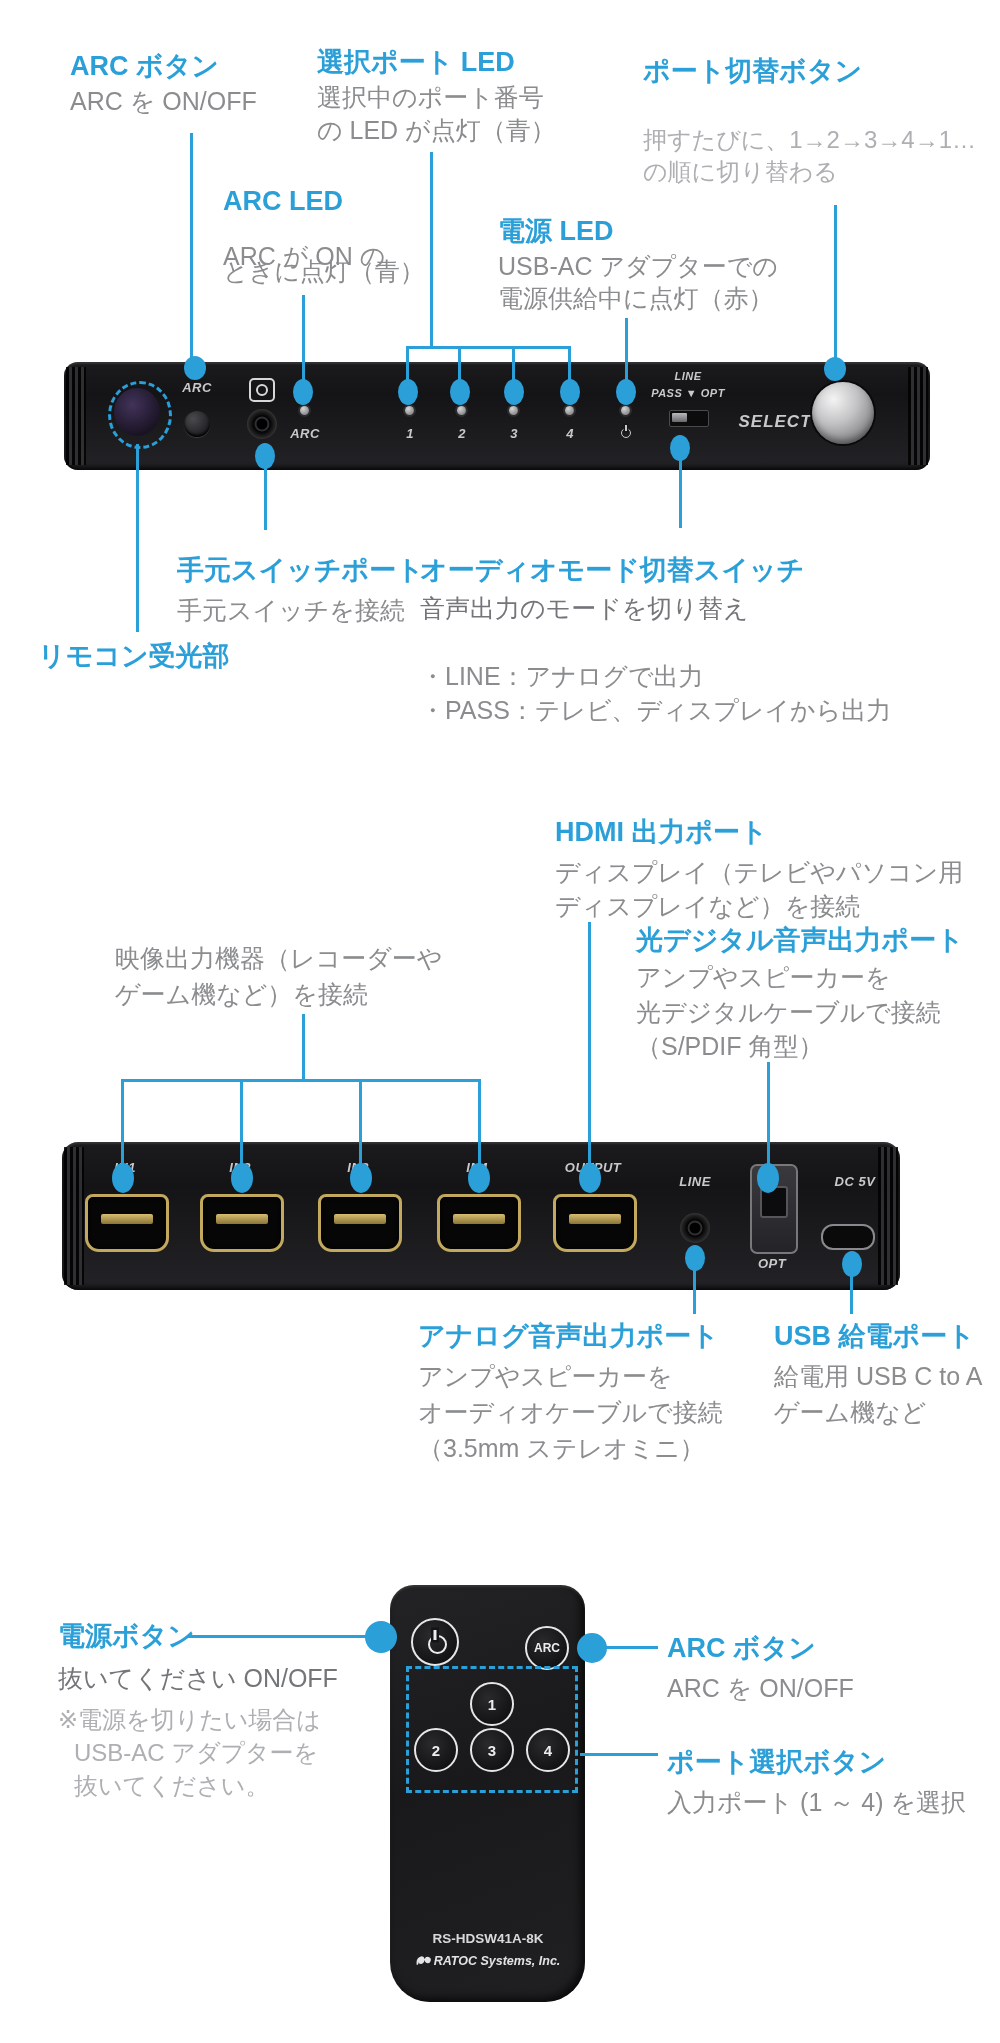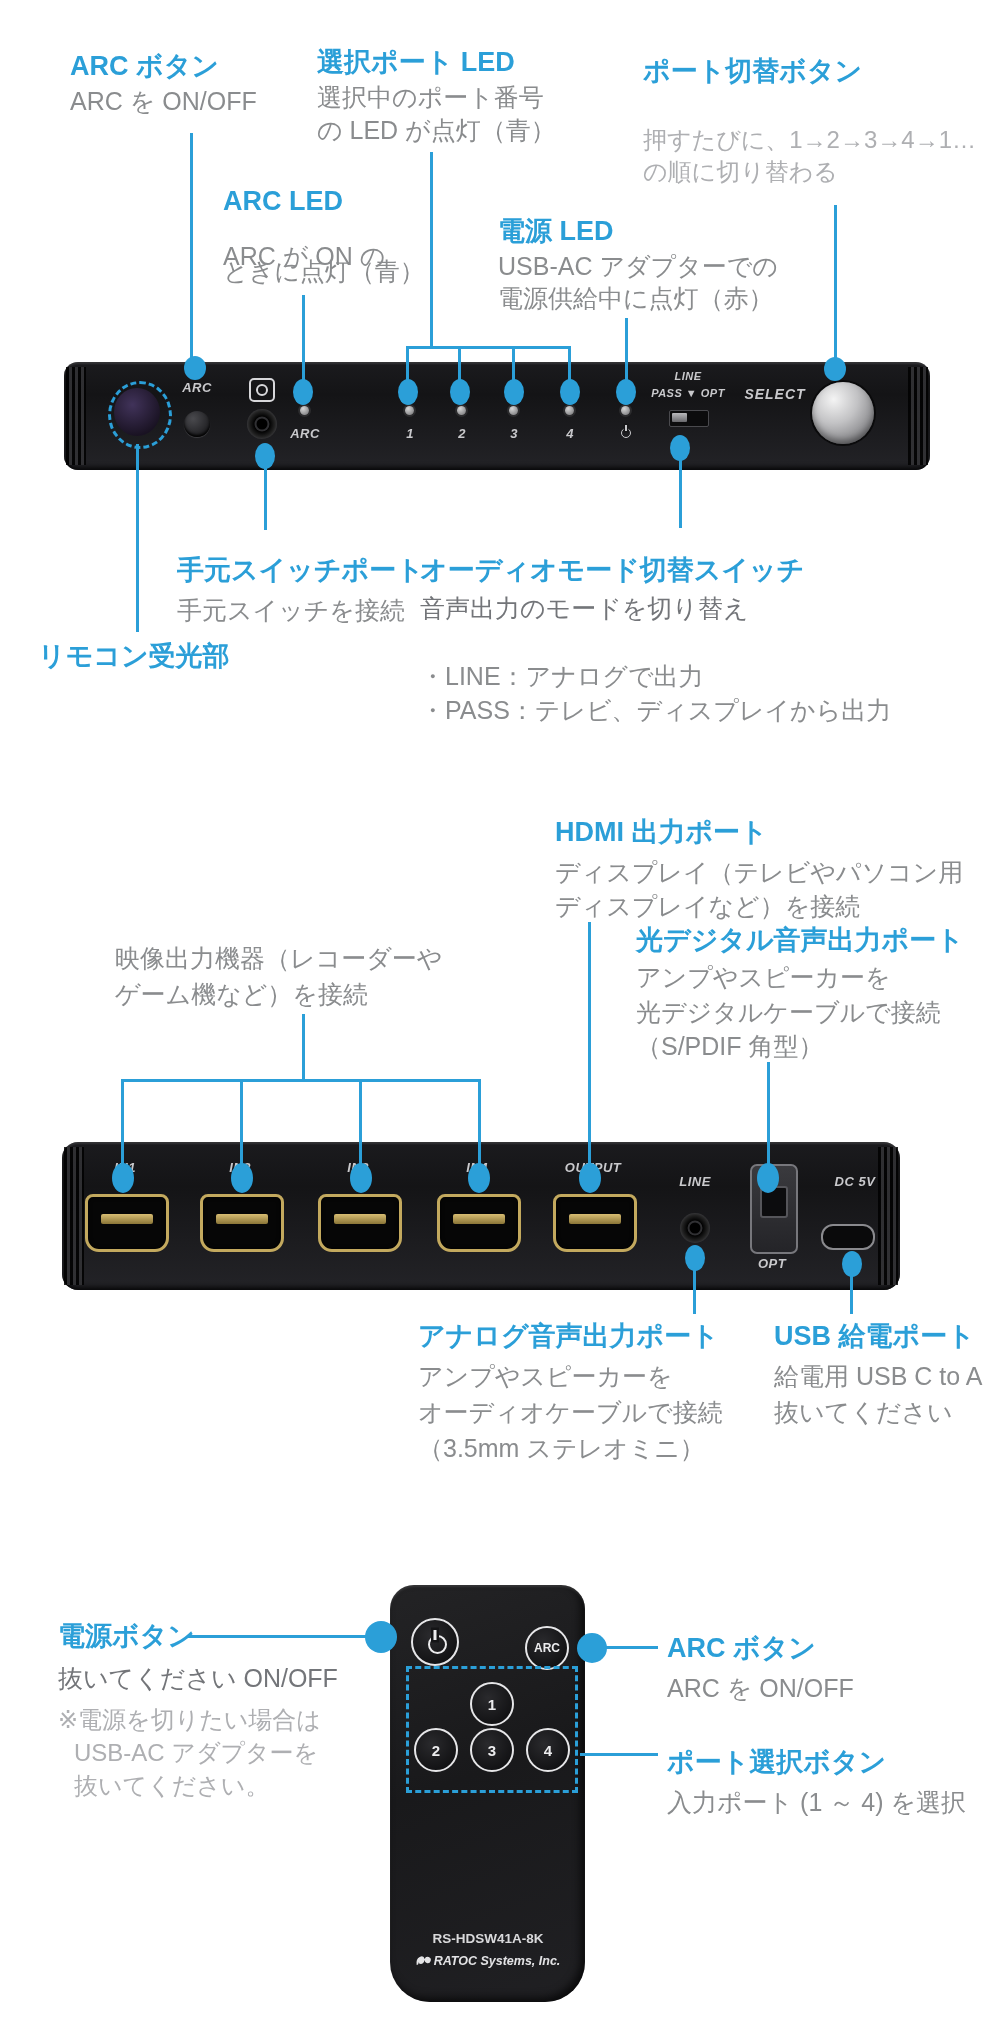--- a/index.html
+++ b/index.html
@@ -149,21 +149,21 @@
     <div class="led" style="left:557px;top:44px"></div>
     <div style="position:absolute;left:557px;top:66px">
       <span class="pwr-ring" style="width:8px;height:8px;border-width:1.5px;border-color:#c9c9cc"></span>
       <span class="pwr-bar" style="width:2px;height:6px;top:-3px;background:#c9c9cc;box-shadow:0 0 0 1.5px #151517"></span>
     </div>
 
     <div class="plabel" style="left:624px;top:8px;font-size:11px">LINE</div>
     <div class="plabel" style="left:624px;top:25px;font-size:11px">PASS ▼ OPT</div>
     <div class="slideswitch" style="left:605px;top:48px"></div>
 
-    <div class="plabel" style="left:711px;top:24px;font-size:14px;letter-spacing:1px">SELECT</div>
+    <div class="plabel" style="left:711px;top:50px;font-size:17px;letter-spacing:1px">SELECT</div>
     <div class="knob" style="left:748px;top:20px"></div>
   </div>
 
   <div class="h" style="left:555px;top:814px">HDMI 出力ポート</div>
   <div class="b" style="left:555px;top:856px">ディスプレイ（テレビやパソコン用</div>
   <div class="b" style="left:555px;top:890px">ディスプレイなど）を接続</div>
 
   <div class="b" style="left:115px;top:942px">映像出力機器（レコーダーや</div>
   <div class="b" style="left:115px;top:978px">ゲーム機など）を接続</div>
 
@@ -172,21 +172,21 @@
   <div class="b" style="left:636px;top:996px">光デジタルケーブルで接続</div>
   <div class="b" style="left:636px;top:1030px">（S/PDIF 角型）</div>
 
   <div class="h" style="left:418px;top:1318px">アナログ音声出力ポート</div>
   <div class="b" style="left:418px;top:1360px">アンプやスピーカーを</div>
   <div class="b" style="left:418px;top:1396px">オーディオケーブルで接続</div>
   <div class="b" style="left:418px;top:1432px">（3.5mm ステレオミニ）</div>
 
   <div class="h" style="left:774px;top:1318px">USB 給電ポート</div>
   <div class="b" style="left:774px;top:1360px">給電用 USB C to A</div>
-  <div class="b" style="left:774px;top:1396px">抜いてください</div>
+  <div class="b" style="left:774px;top:1396px">ゲーム機など</div>
 
   <div class="vl" style="left:302px;top:1014px;height:65px"></div>
   <div class="hl" style="left:121px;top:1079px;width:360px"></div>
   <div class="vl" style="left:121px;top:1081px;height:86px"></div>
   <div class="vl" style="left:240px;top:1081px;height:86px"></div>
   <div class="vl" style="left:359px;top:1081px;height:86px"></div>
   <div class="vl" style="left:478px;top:1081px;height:86px"></div>
   <div class="vl" style="left:588px;top:922px;height:248px"></div>
   <div class="vl" style="left:767px;top:1062px;height:108px"></div>
   <div class="vl" style="left:693px;top:1268px;height:46px"></div>

